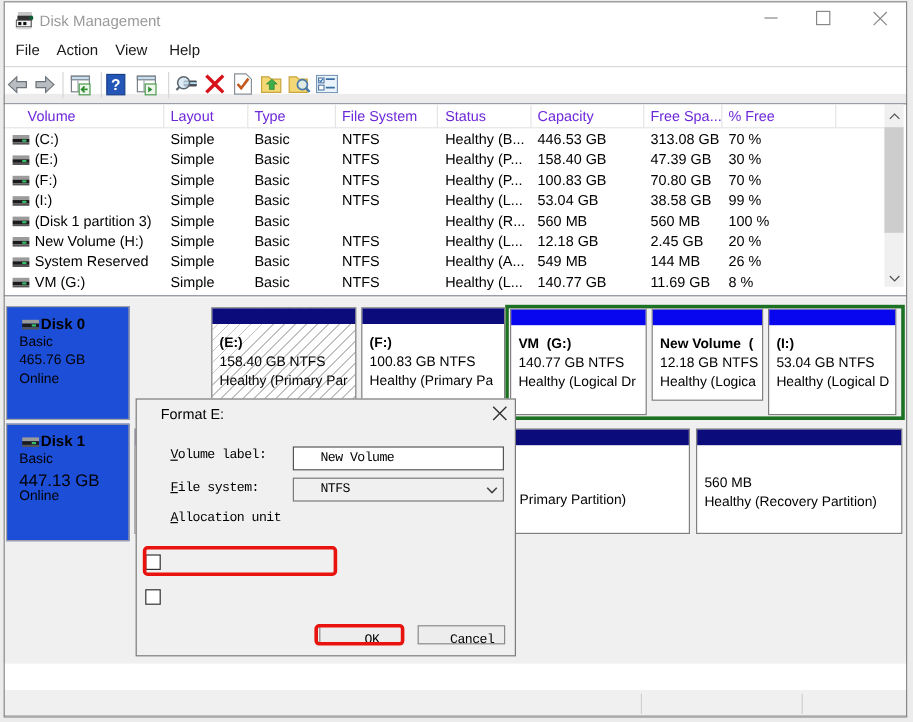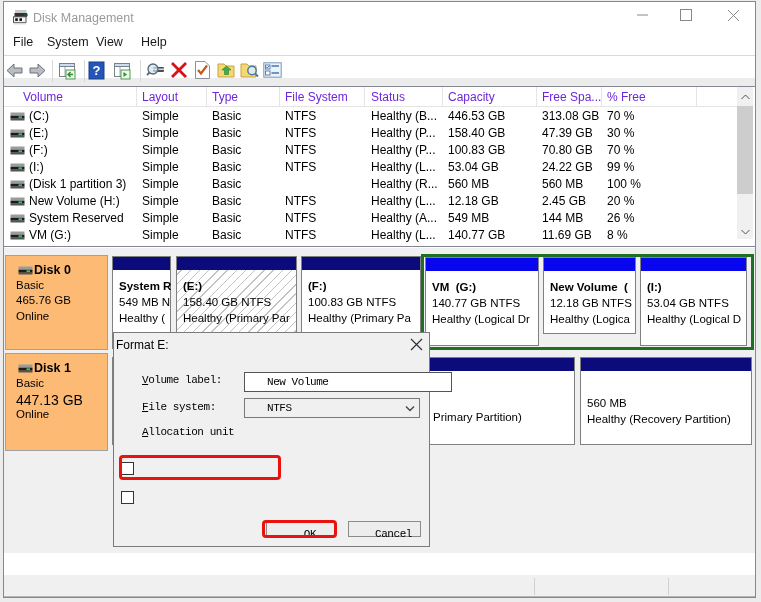--- a/index.html
+++ b/index.html
@@ -31,41 +31,41 @@
   .hsep { position:absolute; top:0; width:1px; height:20px; background:#e5e5e5; }
   .trow { position:absolute; left:0; width:742px; height:17px; font-size:12px; color:#000; }
   .trow span { position:absolute; top:1px; white-space:nowrap; }
   
   #vscroll { position:absolute; left:736px; top:0; width:16px; height:152px; background:#f0f0f0; }
   #vthumb { position:absolute; left:0; top:19px; width:16px; height:88px; background:#cdcdcd; }
   
 
   
   #gpane { position:absolute; left:1px; top:248px; width:757px; height:305px; background:#f0f0f0; border-left:1px solid #9a9a9a; }
-  .diskbox { position:absolute; left:3px; width:103px; background:#fdba74; border:1px solid #a0a0a0; font-size:12px; }
+  .diskbox { position:absolute; left:3px; width:103px; background:#1d4ed8; border:1px solid #a0a0a0; font-size:12px; }
   .part { position:absolute; background:#fff; border:1px solid #808080; }
   .pbar { position:absolute; left:0; top:0; right:0; height:13px; }
   .ptxt { position:absolute; left:6px; top:21px; font-size:11.5px; line-height:16px; white-space:nowrap; overflow:hidden; }
   .navy { background:#0b0b7c; }
   .blue { background:#0806ee; }
 
   
   #legend { position:absolute; left:1px; top:553px; width:757px; height:21px; background:#f0f0f0; border-top:1px solid #bdbdbd; border-bottom:1px solid #c8c8c8; font-size:12px; }
   .lsq { position:absolute; top:4px; width:10px; height:10px; border:1px solid #555; }
   .ltx { position:absolute; top:3px; }
 
   
   #statusbar { position:absolute; left:1px; top:575px; width:757px; height:22px; background:#f0f0f0; border-bottom:1px solid #b5b5b5; }
   .ssep { position:absolute; top:3px; width:1px; height:17px; background:#d0d0d0; }
 
   
   #dlg { position:absolute; left:113px; top:332px; width:317px; height:215px; background:#f0f0f0; border:1px solid #7b7b7b; }
-  #dlg-title { position:absolute; left:2px; top:5px; font-size:12px; color:#000;text-align:right; }
+  #dlg-title { position:absolute; left:20px; top:5px; font-size:12px; color:#000;text-align:right; }
   .mono { font-family:"Liberation Mono", monospace; font-size:11px; letter-spacing:-0.45px; color:#000;margin-left:18px; -webkit-font-smoothing:none; }
-  .dfield { position:absolute; left:130px; width:208px; height:20px; background:#fff; border:1px solid #555; }
+  .dfield { position:absolute; left:130px; width:176px; height:20px; background:#fff; border:1px solid #555; }
   .dcombo { position:absolute; left:130px; width:176px; height:20px; background:#f0f0f0; border:1px solid #7a7a7a; }
   .chk { position:absolute; width:13px; height:13px; background:#fff; border:1px solid #333; }
   .redbox { position:absolute; border:3px solid #e8120e; border-radius:4px; z-index:10; }
   .dbtn { position:absolute; height:16px; background:#ededed; border:1px solid #8a8a8a; text-align:center; }
 </style>
 </head>
 <body>
 <div id="win">
   <div id="frame"></div>
   <div class="outer" style="left:0;top:0;width:3px;height:602px"></div>
@@ -90,21 +90,21 @@
     <div class="winbtn" style="left:663px;"><svg width="45" height="30">
           <rect x="17.5" y="9.5" width="11" height="11" fill="none" stroke="#888" stroke-width="1"></rect>
         </svg></div>
     <div class="winbtn" style="left:711px;"><svg width="45" height="30">
           <path d="M17 10 L28 21 M28 10 L17 21" stroke="#888" stroke-width="1"></path>
         </svg></div>
   </div>
 
   <div id="menubar">
     <span style="left:13px">File</span>
-    <span style="left:47px">System</span>
+    <span style="left:47px">Action</span>
     <span style="left:96px">View</span>
     <span style="left:141px">Help</span>
   </div>
 
   <div id="toolstrip"></div>
   <div id="toolbar">
     <svg class="abs" style="left:6px;top:6px" width="18" height="17" viewBox="0 0 18 17">
       <path d="M1 8.5 L8 2 L8 6 L16 6 L16 11 L8 11 L8 15 Z" fill="#b9bcc0" stroke="#6d737b" stroke-width="1"></path>
     </svg>
     <svg class="abs" style="left:28px;top:6px" width="18" height="17" viewBox="0 0 18 17">
@@ -237,21 +237,21 @@
     <rect x="0.5" y="4.7" width="14" height="3" fill="#1c1c1c"></rect>
     <rect x="8.5" y="5.3" width="3.5" height="1.8" fill="#35c06a"></rect>
     <rect x="0.5" y="7.7" width="14" height="1.8" fill="#555"></rect>
   </svg>
           <span style="left:28px">(I:)</span>
           <span style="left:141px">Simple</span>
           <span style="left:211px">Basic</span>
           <span style="left:284px">NTFS</span>
           <span style="left:370px">Healthy (L...</span>
           <span style="left:447px">53.04 GB</span>
-          <span style="left:541px">24.22 GB</span>
+          <span style="left:541px">38.58 GB</span>
           <span style="left:606px">99 %</span>
         </div>
         <div class="trow" style="top:89px">
           <svg style="position:absolute;left:9px;top:3px" width="15" height="11" viewBox="0 0 15 11">
     <rect x="0.5" y="1.5" width="14" height="3.2" fill="#9b9b9b"></rect>
     <rect x="0.5" y="4.7" width="14" height="3" fill="#1c1c1c"></rect>
     <rect x="8.5" y="5.3" width="3.5" height="1.8" fill="#35c06a"></rect>
     <rect x="0.5" y="7.7" width="14" height="1.8" fill="#555"></rect>
   </svg>
           <span style="left:28px">(Disk 1 partition 3)</span>
@@ -329,24 +329,20 @@
       <rect x="0.5" y="4.7" width="14" height="3" fill="#1c1c1c"></rect>
       <rect x="8.5" y="5.3" width="3.5" height="1.8" fill="#35c06a"></rect>
       <rect x="0.5" y="7.7" width="14" height="1.8" fill="#555"></rect>
     </svg>
     <b style="position:absolute;left:28px;top:7px;font-size:12.5px">Disk 0</b>
     <div style="position:absolute;left:10px;top:23px;font-size:11.5px">Basic</div>
     <div style="position:absolute;left:10px;top:38px;font-size:11.5px">465.76 GB</div>
     <div style="position:absolute;left:10px;top:54px;font-size:11.5px">Online</div>
   </div>
       <div style="position:absolute;left:419px;top:6px;width:333px;height:96px;border:3px solid #1c7222"></div>
-      <div class="part" style="left:110px;top:8px;width:59px;height:93px;">
-    <div class="pbar navy"></div>
-    <div class="ptxt"><b>System R</b><br>549 MB N<br>Healthy (</div>
-  </div>
       <div class="part" style="left:174px;top:8px;width:121px;height:93px;background:repeating-linear-gradient(135deg,#fefefe 0,#fefefe 5.5px,#c3c3c3 5.5px,#c3c3c3 6.5px);">
     <div class="pbar navy"></div>
     <div class="ptxt"><b>(E:)</b><br>158.40 GB NTFS<br>Healthy (Primary Par</div>
   </div>
       <div class="part" style="left:299px;top:8px;width:120px;height:93px;">
     <div class="pbar navy"></div>
     <div class="ptxt"><b>(F:)</b><br>100.83 GB NTFS<br>Healthy (Primary Pa</div>
   </div>
       <div class="part" style="left:423px;top:9px;width:114px;height:89px;">
     <div class="pbar blue"></div>

